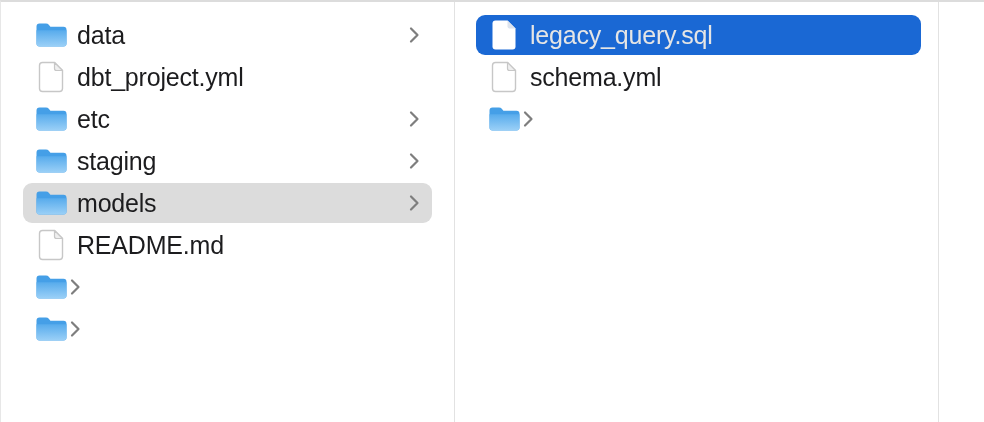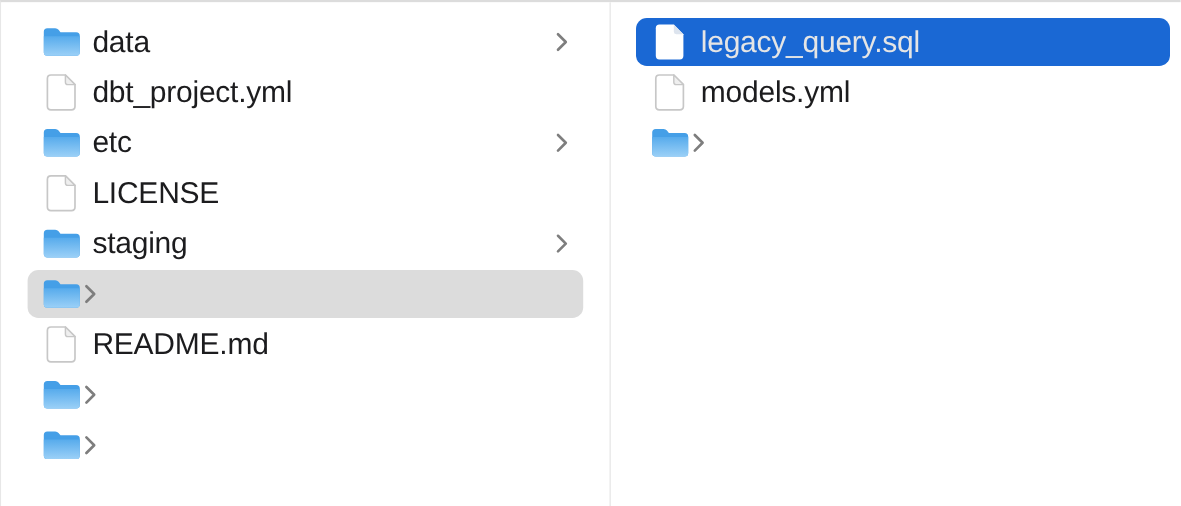--- a/index.html
+++ b/index.html
@@ -16,21 +16,21 @@
   }
 
   .column {
     height: 100%;
     padding-top: 11px;
     background: #ffffff;
     border-right: 1px solid #e2e2e2;
     flex: 0 0 auto;
     overflow: hidden;
   }
-  .column.col-left  { width: 508px; }
+  .column.col-left  { width: 454px; }
   .column.col-right { width: 484px; }
   .col-tail { flex: 1 1 auto; background: #ffffff; }
 
   .row {
     height: 40px;
     margin: 2px 22px;
     border-radius: 9px;
     display: flex;
     align-items: center;
     padding: 0 12px 0 10px;
@@ -113,29 +113,20 @@
         </span>
         <span class="label">etc</span>
         <span class="chevron">
           <svg width="12" height="20" viewBox="0 0 12 20">
     <path d="M3 3.5 L9.5 10 L3 16.5" fill="none" stroke="#7e7e7e" stroke-width="2.2" stroke-linecap="round" stroke-linejoin="round"></path>
   </svg>
         </span>
       </div>
       <div class="row">
         <span class="icon-slot">
-          <svg width="26" height="32" viewBox="0 0 26 32">
-    <path d="M1.5 4.5 Q1.5 1.5 4.5 1.5 L16.5 1.5 L24.5 9.5 L24.5 27.5 Q24.5 30.5 21.5 30.5 L4.5 30.5 Q1.5 30.5 1.5 27.5 Z" fill="#ffffff" stroke="#c7c7c7" stroke-width="1.4"></path>
-    <path d="M16.5 1.5 L24.5 9.5 L18.5 9.5 Q16.5 9.5 16.5 7.5 Z" fill="#efefef" stroke="#c7c7c7" stroke-width="1.2" stroke-linejoin="round"></path>
-  </svg>
-        </span>
-        <span class="label">LICENSE</span>
-      </div>
-      <div class="row">
-        <span class="icon-slot">
           <svg width="33" height="26" viewBox="0 0 33 26">
     <defs>
       <linearGradient id="fg" x1="0" y1="0" x2="0" y2="1">
         <stop offset="0" stop-color="#57abec"></stop>
         <stop offset="1" stop-color="#9bd0f7"></stop>
       </linearGradient>
     </defs>
     <path d="M1.5 4.5 Q1.5 1.5 4.5 1.5 L11 1.5 Q12.8 1.5 13.8 2.8 L15.4 4.8 L28.5 4.8 Q31.5 4.8 31.5 7.8 L31.5 21.5 Q31.5 24.5 28.5 24.5 L4.5 24.5 Q1.5 24.5 1.5 21.5 Z" fill="#459fe7"></path>
     <path d="M1.5 8.2 L31.5 8.2 L31.5 21.5 Q31.5 24.5 28.5 24.5 L4.5 24.5 Q1.5 24.5 1.5 21.5 Z" fill="url(#fg)"></path>
   </svg>
@@ -153,20 +144,21 @@
     <defs>
       <linearGradient id="fg" x1="0" y1="0" x2="0" y2="1">
         <stop offset="0" stop-color="#57abec"></stop>
         <stop offset="1" stop-color="#9bd0f7"></stop>
       </linearGradient>
     </defs>
     <path d="M1.5 4.5 Q1.5 1.5 4.5 1.5 L11 1.5 Q12.8 1.5 13.8 2.8 L15.4 4.8 L28.5 4.8 Q31.5 4.8 31.5 7.8 L31.5 21.5 Q31.5 24.5 28.5 24.5 L4.5 24.5 Q1.5 24.5 1.5 21.5 Z" fill="#459fe7"></path>
     <path d="M1.5 8.2 L31.5 8.2 L31.5 21.5 Q31.5 24.5 28.5 24.5 L4.5 24.5 Q1.5 24.5 1.5 21.5 Z" fill="url(#fg)"></path>
   </svg>
         </span>
+        <span class="label">models</span>
         <span class="chevron">
           <svg width="12" height="20" viewBox="0 0 12 20">
     <path d="M3 3.5 L9.5 10 L3 16.5" fill="none" stroke="#7e7e7e" stroke-width="2.2" stroke-linecap="round" stroke-linejoin="round"></path>
   </svg>
         </span>
       </div>
       <div class="row">
         <span class="icon-slot">
           <svg width="26" height="32" viewBox="0 0 26 32">
     <path d="M1.5 4.5 Q1.5 1.5 4.5 1.5 L16.5 1.5 L24.5 9.5 L24.5 27.5 Q24.5 30.5 21.5 30.5 L4.5 30.5 Q1.5 30.5 1.5 27.5 Z" fill="#ffffff" stroke="#c7c7c7" stroke-width="1.4"></path>
@@ -224,21 +216,21 @@
         </span>
         <span class="label">legacy_query.sql</span>
       </div>
       <div class="row">
         <span class="icon-slot">
           <svg width="26" height="32" viewBox="0 0 26 32">
     <path d="M1.5 4.5 Q1.5 1.5 4.5 1.5 L16.5 1.5 L24.5 9.5 L24.5 27.5 Q24.5 30.5 21.5 30.5 L4.5 30.5 Q1.5 30.5 1.5 27.5 Z" fill="#ffffff" stroke="#c7c7c7" stroke-width="1.4"></path>
     <path d="M16.5 1.5 L24.5 9.5 L18.5 9.5 Q16.5 9.5 16.5 7.5 Z" fill="#efefef" stroke="#c7c7c7" stroke-width="1.2" stroke-linejoin="round"></path>
   </svg>
         </span>
-        <span class="label">models.yml</span>
+        <span class="label">schema.yml</span>
       </div>
       <div class="row">
         <span class="icon-slot">
           <svg width="33" height="26" viewBox="0 0 33 26">
     <defs>
       <linearGradient id="fg" x1="0" y1="0" x2="0" y2="1">
         <stop offset="0" stop-color="#57abec"></stop>
         <stop offset="1" stop-color="#9bd0f7"></stop>
       </linearGradient>
     </defs>

